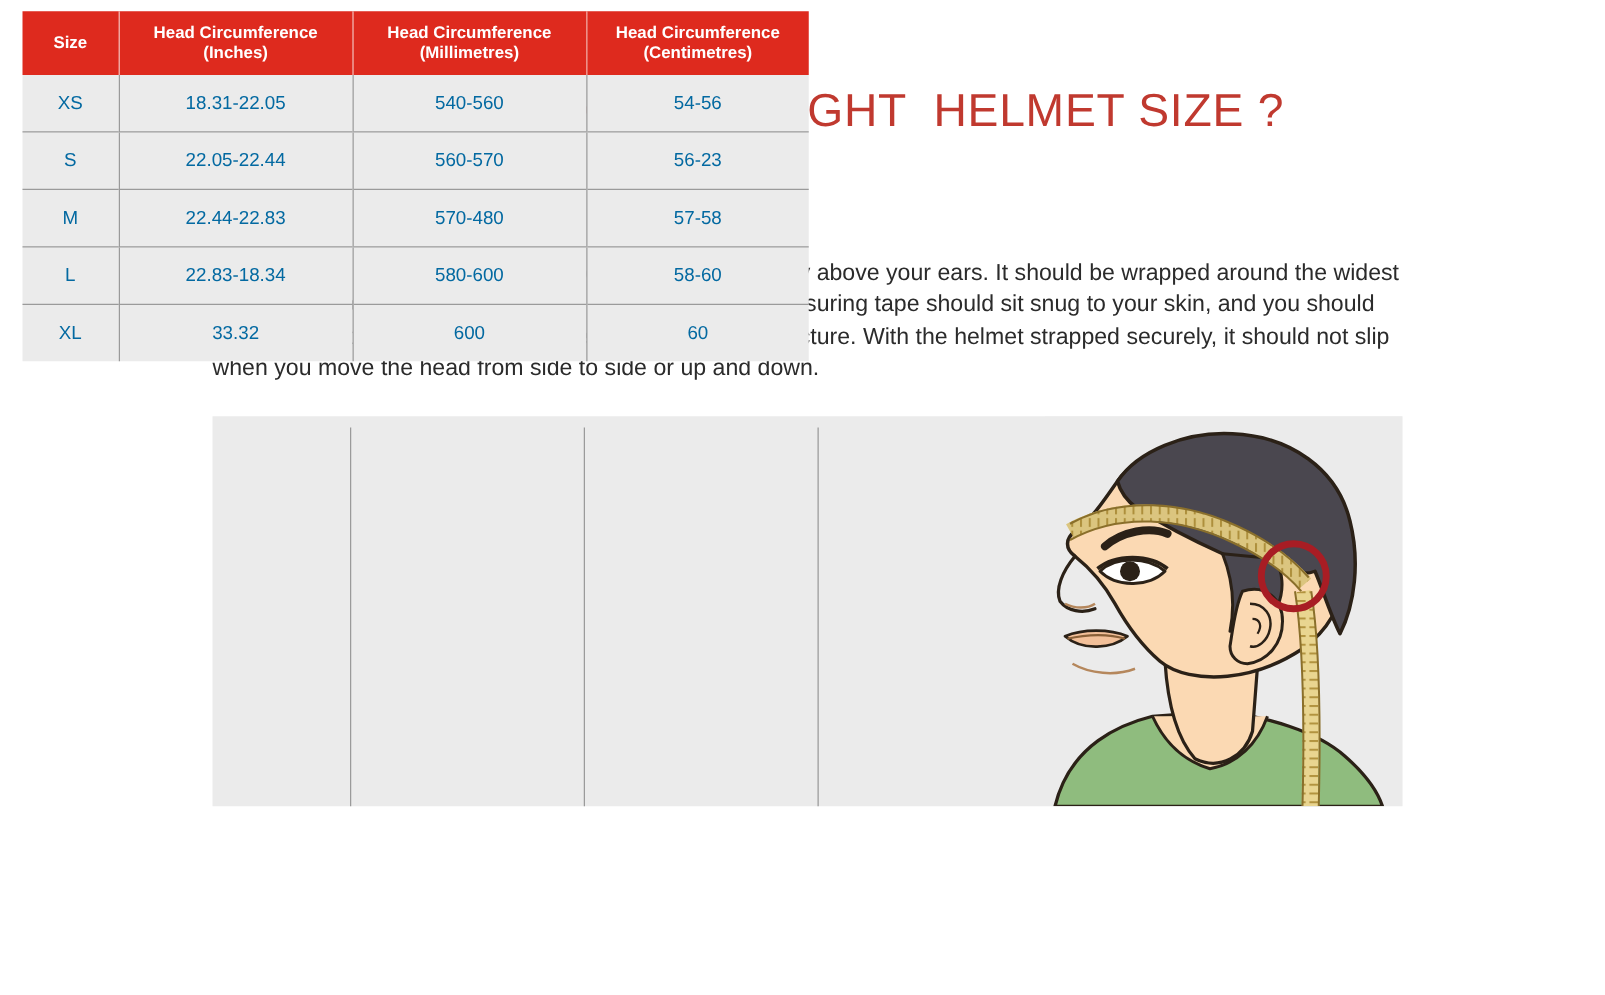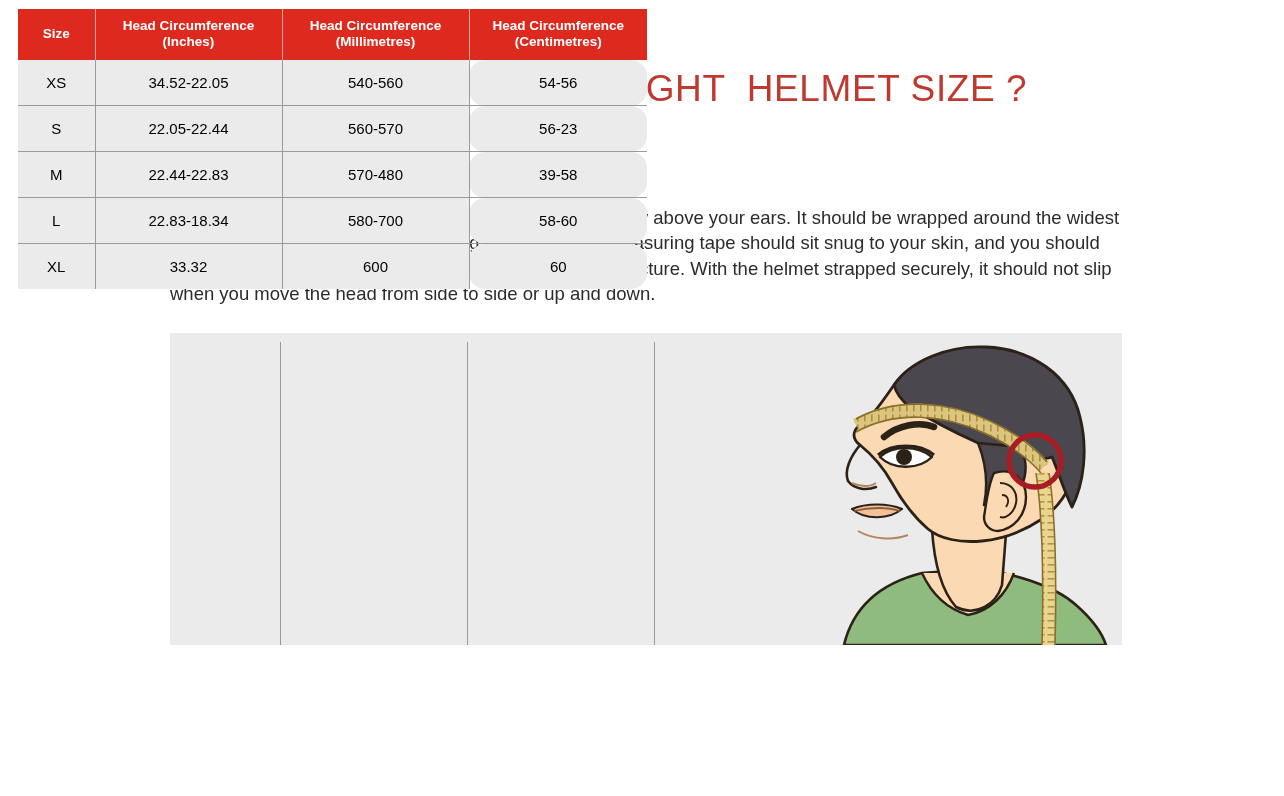--- a/index.html
+++ b/index.html
@@ -70,29 +70,29 @@
     line-height: 16px;
     padding: 9px 2px 10px 2px;
     text-align: center;
     border-right: 1px solid #f0a59f;
     vertical-align: middle;
   }
   #size-table th:last-child { border-right: none; }
 
   #size-table td {
     font-size: 15px;
-    color: #000000;
+    color: #0369a1;
     text-align: center;
     height: 45px;
     padding: 0;
     border-top: 1px solid #9a9a9a;
     border-right: 1px solid #9a9a9a;
     background: #ebebeb;
   }
-  #size-table td:last-child { border-right: none; border-radius: 16px; }
+  #size-table td:last-child { border-right: none; }
   #size-table tbody tr:first-child td { border-top: none; }
 
   
   .col-size  { width: 77px; }
   .col-inch  { width: 187px; }
   .col-mm    { width: 187px; }
   .col-cm    { width: 178px; }
 
   
   .col-rule {
@@ -152,40 +152,40 @@
       </th>
       <th>
         <span>Head Circumference</span><br>
         <span>(Centimetres)</span>
       </th>
     </tr>
   </thead>
   <tbody>
     <tr>
       <td>XS</td>
-      <td>34.52-22.05</td>
+      <td>18.31-22.05</td>
       <td>540-560</td>
       <td>54-56</td>
     </tr>
     <tr>
       <td>S</td>
       <td>22.05-22.44</td>
       <td>560-570</td>
       <td>56-23</td>
     </tr>
     <tr>
       <td>M</td>
       <td>22.44-22.83</td>
       <td>570-480</td>
-      <td>39-58</td>
+      <td>57-58</td>
     </tr>
     <tr>
       <td>L</td>
       <td>22.83-18.34</td>
-      <td>580-700</td>
+      <td>580-600</td>
       <td>58-60</td>
     </tr>
     <tr>
       <td>XL</td>
       <td>33.32</td>
       <td>600</td>
       <td>60</td>
     </tr>
   </tbody>
 </table>

